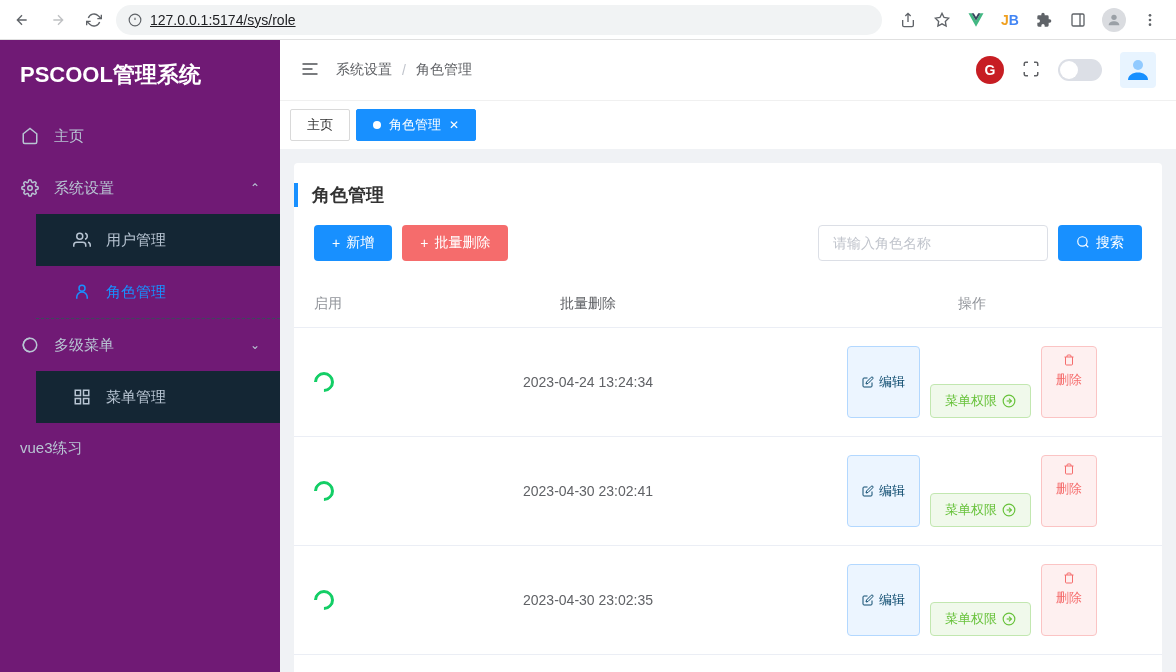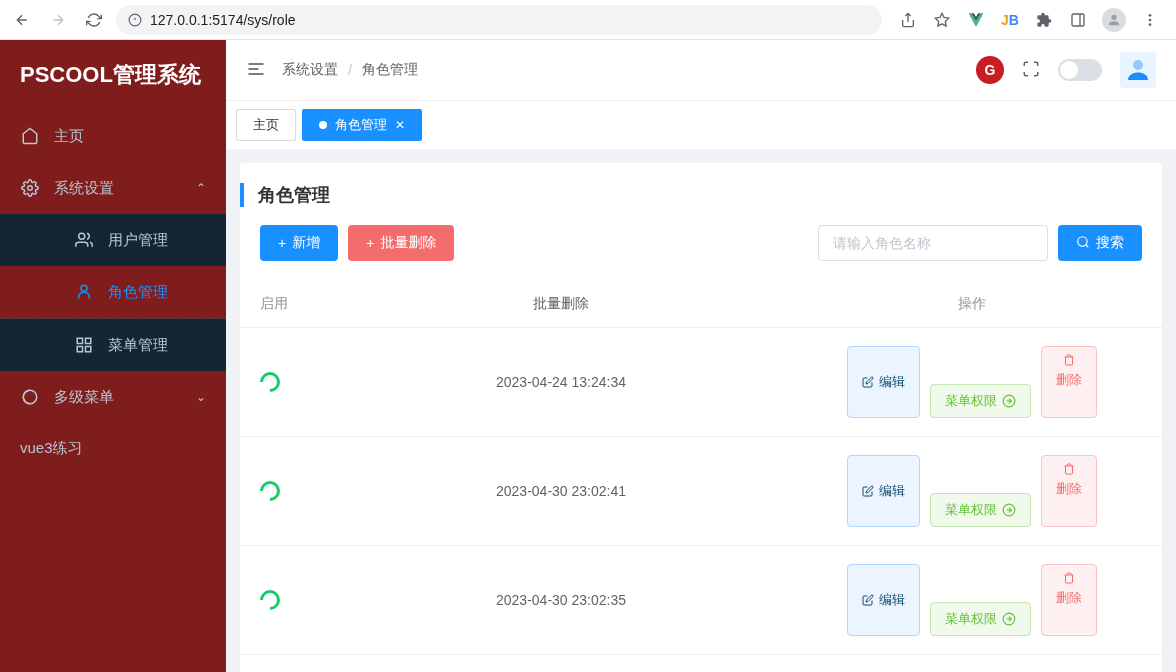--- a/index.html
+++ b/index.html
@@ -2,35 +2,35 @@
 <html><head>
   <meta charset="utf-8">
   <style>
     * { margin: 0; padding: 0; box-sizing: border-box; }
     body { font-family: -apple-system, BlinkMacSystemFont, "Segoe UI", sans-serif; font-size: 14px; color: #333; }
     
     
     .browser-chrome { height: 40px; background: #fff; border-bottom: 1px solid #e0e0e0; display: flex; align-items: center; padding: 0 8px; gap: 8px; }
     .nav-btn { width: 28px; height: 28px; display: flex; align-items: center; justify-content: center; cursor: pointer; border-radius: 50%; color: #5f6368; }
     .url-bar { flex: 1; height: 30px; background: #f1f3f4; border-radius: 15px; display: flex; align-items: center; padding: 0 12px; color: #5f6368; gap: 8px; }
-    .url-bar .url-text { color: #202124; }
+    .url-bar .url-text { color: #202124; text-decoration: underline; }
     .toolbar-icons { display: flex; align-items: center; gap: 14px; padding: 0 8px; }
     .toolbar-icon { width: 20px; height: 20px; color: #5f6368; display: flex; align-items: center; justify-content: center; cursor: pointer; }
     .vue-icon { color: #42b883; font-weight: bold; }
     .jb-icon { font-weight: bold; }
     .jb-j { color: #f0a020; }
     .jb-b { color: #4285f4; }
     .avatar-circle { width: 24px; height: 24px; border-radius: 50%; background: #dadce0; display: flex; align-items: center; justify-content: center; }
     
     
     .app { display: flex; height: calc(672px - 40px); }
-    .sidebar { width: 226px; background: #7f1d1d; color: #b8c5d3; overflow-y: auto; flex-shrink: 0; }
+    .sidebar { width: 280px; background: #701a75; color: #b8c5d3; overflow-y: auto; flex-shrink: 0; }
     .logo { padding: 20px; font-size: 22px; font-weight: bold; color: #fff; }
     .menu-item { display: flex; align-items: center; padding: 16px 20px; gap: 14px; cursor: pointer; }
-    .menu-item.sub { padding-left: 74px; }
+    .menu-item.sub { padding-left: 36px; margin-left: 36px; }
     .menu-item.active { color: #1890ff; }
     .menu-item.active2 { background: #142634; }
     .menu-icon { width: 20px; height: 20px; display: flex; align-items: center; justify-content: center; }
     .menu-label { flex: 1; font-size: 15px; }
     .chevron { font-size: 12px; }
     .dashed-border { border-bottom: 1px dashed #3a4b5c; }
     
     
     .main { flex: 1; background: #f0f2f5; display: flex; flex-direction: column; overflow: hidden; }
     .header { background: #fff; height: 60px; display: flex; align-items: center; padding: 0 20px; gap: 16px; }
@@ -198,41 +198,41 @@
     <div class="menu-item sub active dashed-border">
       <span class="menu-icon">
         <svg width="18" height="18" viewBox="0 0 24 24" fill="none" stroke="currentColor" stroke-width="2">
             <circle cx="12" cy="7" r="4"></circle>
             <path d="M5 21v-2a7 7 0 0114 0v2"></path>
           </svg>
       </span>
       <span class="menu-label">角色管理</span>
     </div>
 
+    <div class="menu-item">
+      <span class="menu-icon">
+        <svg width="18" height="18" viewBox="0 0 24 24" fill="none" stroke="currentColor" stroke-width="2">
+            <circle cx="12" cy="12" r="9"></circle>
+            <path d="M12 3a9 9 0 000 18"></path>
+          </svg>
+      </span>
+      <span class="menu-label">多级菜单</span>
+      <span class="chevron">⌄</span>
+    </div>
+
     <div class="menu-item sub active2">
       <span class="menu-icon">
         <svg width="18" height="18" viewBox="0 0 24 24" fill="none" stroke="currentColor" stroke-width="2">
             <rect x="3" y="3" width="7" height="7"></rect>
             <rect x="14" y="3" width="7" height="7"></rect>
             <rect x="14" y="14" width="7" height="7"></rect>
             <rect x="3" y="14" width="7" height="7"></rect>
           </svg>
       </span>
       <span class="menu-label">菜单管理</span>
-    </div>
-
-    <div class="menu-item">
-      <span class="menu-icon">
-        <svg width="18" height="18" viewBox="0 0 24 24" fill="none" stroke="currentColor" stroke-width="2">
-            <circle cx="12" cy="12" r="9"></circle>
-            <path d="M12 3a9 9 0 000 18"></path>
-          </svg>
-      </span>
-      <span class="menu-label">多级菜单</span>
-      <span class="chevron">⌄</span>
     </div>
 
     <div class="menu-item">
       <span class="menu-label">vue3练习</span>
     </div>
   </div>
 
   <div class="main">
     <div class="header">
       <div class="hamburger">

